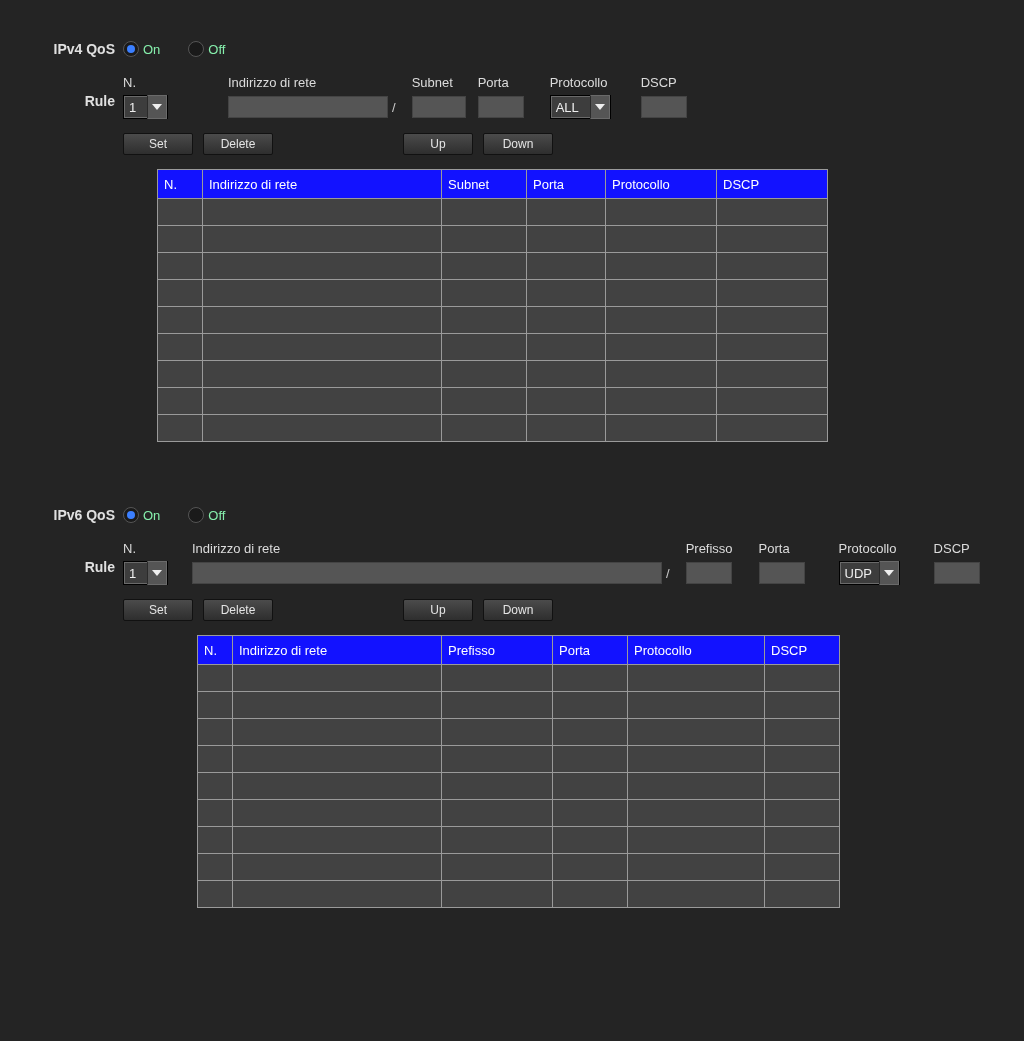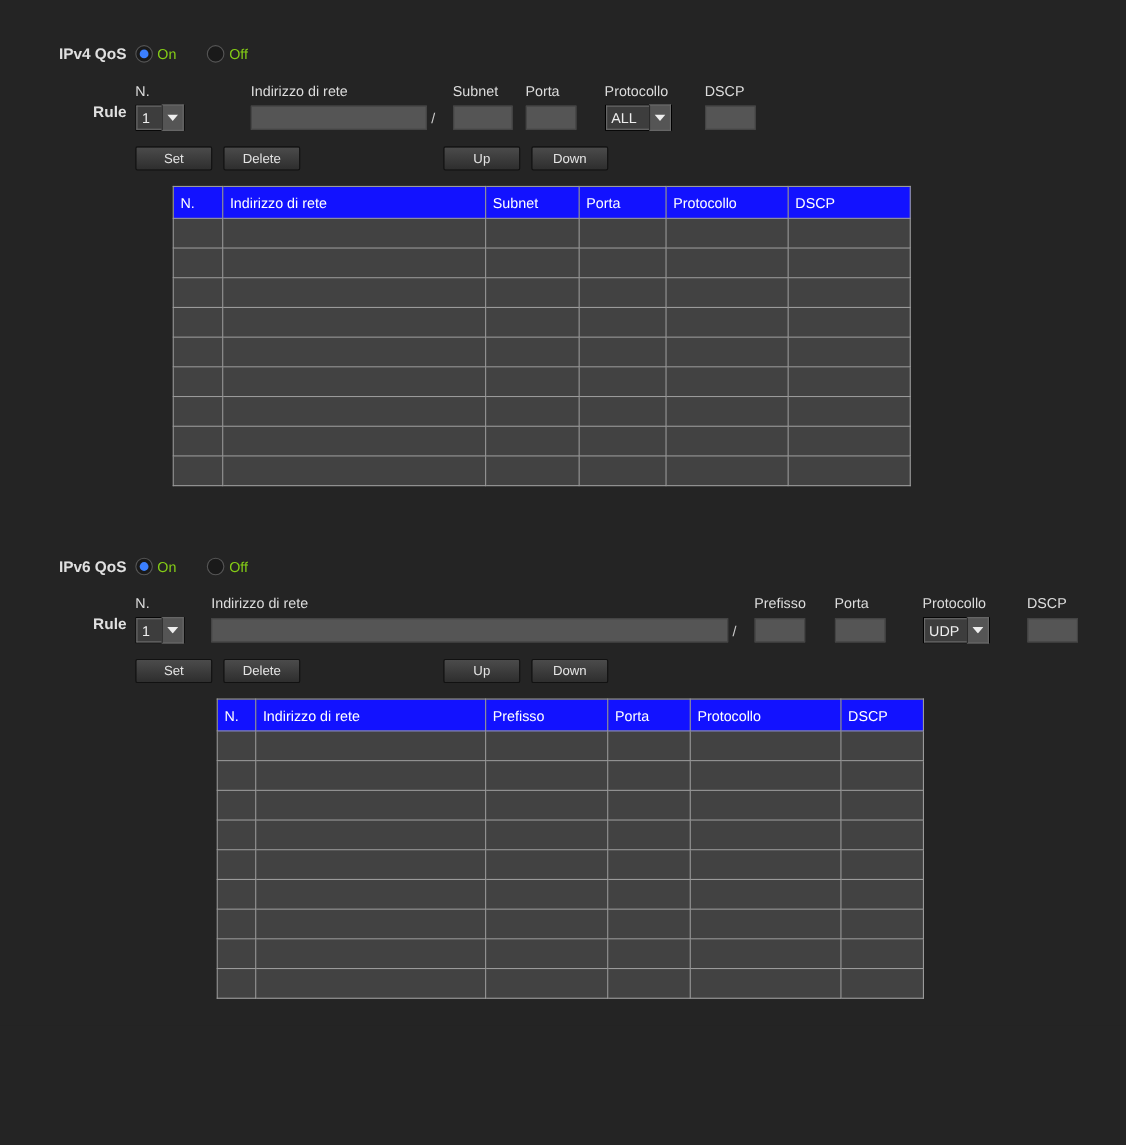--- a/index.html
+++ b/index.html
@@ -2,21 +2,21 @@
 <html><head>
 <meta charset="utf-8">
 <style>
 html,body{margin:0;padding:0;background:#242424;color:#d8d8d8;font-family:Arial,Helvetica,sans-serif;font-size:13px;width:1024px;}
 .section{padding:18px 0 24px 0;margin-top:23px;}
 .row{display:flex;align-items:center;}
 .big-label{width:115px;text-align:right;font-weight:bold;font-size:14px;color:#e0e0e0;}
 .radio-group{display:flex;align-items:center;margin-left:8px;}
 .radio{width:14px;height:14px;border-radius:50%;background:#1a1a1a;border:1px solid #555;display:inline-flex;align-items:center;justify-content:center;margin-right:4px;cursor:pointer;}
 .radio.checked::after{content:"";width:8px;height:8px;border-radius:50%;background:#3b7fff;display:block;}
-.radio-label{margin-right:28px;color:#84cc16;font-size:13px;}
+.radio-label{margin-right:28px;color:#86efac;font-size:13px;}
 .rule-block{display:flex;align-items:flex-start;margin-top:18px;}
 .field-col{display:flex;flex-direction:column;align-items:flex-start;margin-right:12px;}
 .field-label{color:#dcdcdc;font-size:13px;height:18px;}
 .ctrl-row{display:flex;align-items:center;height:24px;margin-top:2px;}
 .select-box{background:#555;border:1px solid #000;height:22px;display:flex;align-items:center;}
 .select-val{background:#3d3d3d;color:#eee;padding:0 4px;min-width:14px;height:20px;display:flex;align-items:center;border:1px solid #6a6a6a;border-right:none;}
 .select-arrow{background:#555;width:18px;height:22px;display:flex;align-items:center;justify-content:center;border:1px solid #6a6a6a;border-left:1px solid #2a2a2a;}
 .select-arrow svg{width:10px;height:6px;}
 input.text-in{background:#555;border:1px solid #444;height:20px;color:#eee;padding:0 4px;font-size:13px;outline:none;}
 .slash{color:#ccc;margin:0 4px;}

